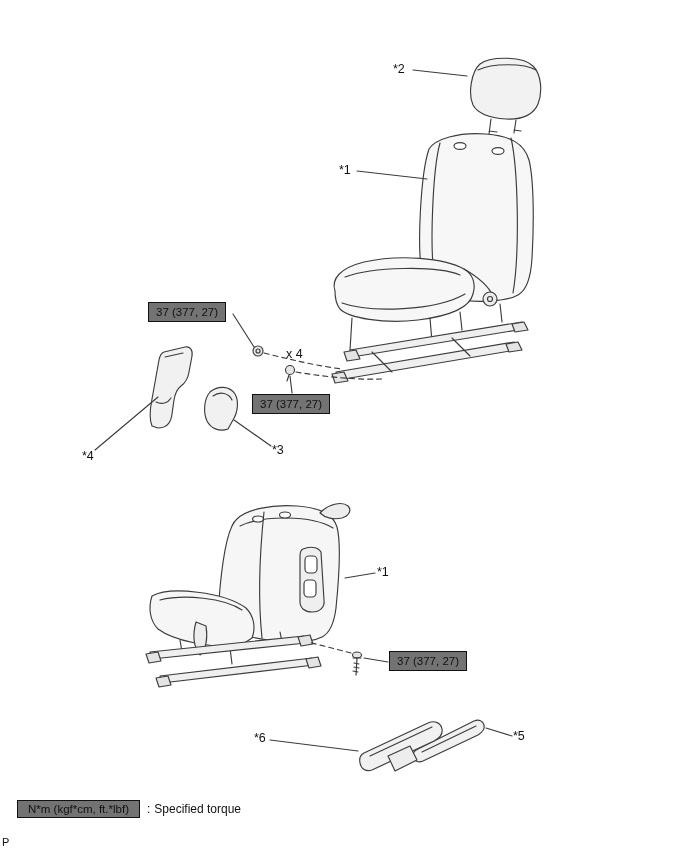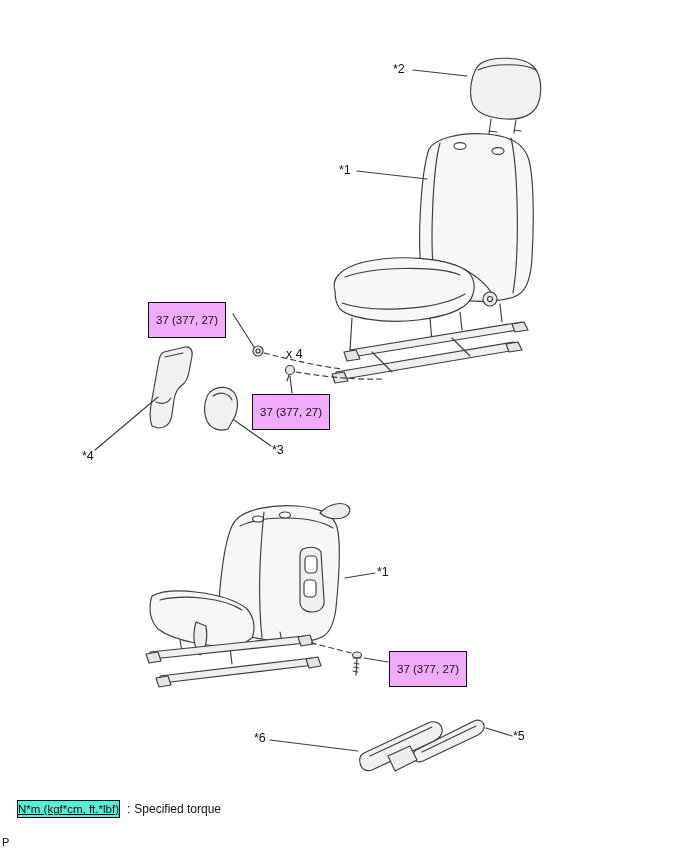--- a/index.html
+++ b/index.html
@@ -18,41 +18,40 @@
   .art { position: absolute; left: 0; top: 0; }
   .callout {
     position: absolute;
     font-size: 12.5px;
     color: #111;
     white-space: nowrap;
   }
   .torque-box {
     position: absolute;
     border: 1.2px solid #111;
-    background: #f0abfc;
+    background: #737373;
     font-size: 11.5px;
     line-height: 1.25;
-    padding: 10px 7px;
+    padding: 2px 7px;
     color: #111;
     white-space: nowrap;
   }
   .legend {
     position: absolute;
     left: 17px; top: 800px;
     display: flex;
     align-items: center;
     font-size: 12px;
     white-space: nowrap;
   }
   .legend-box {
     border: 1.2px solid #111;
-    background: #5eead4;
-    padding: 2px 0;
+    background: #737373;
+    padding: 2px 10px;
     font-size: 11.5px;
-    text-decoration: underline;
   }
   .legend-sep { margin: 0 4px 0 7px; }
   .page-marker {
     position: absolute;
     left: 2px; top: 836px;
     font-size: 11px;
   }
 </style>
 </head>
 <body>

